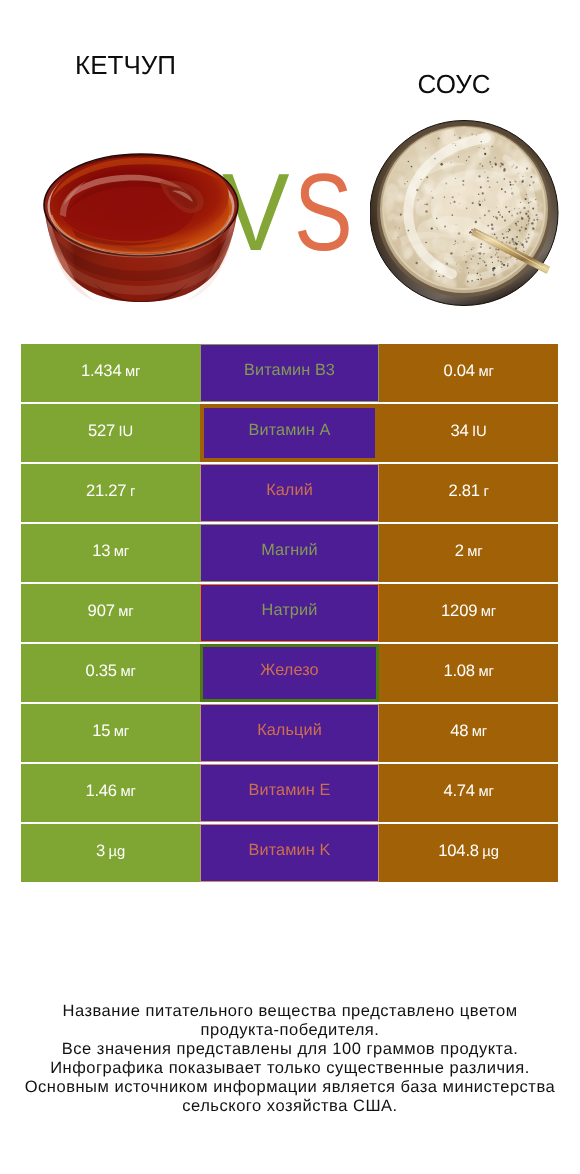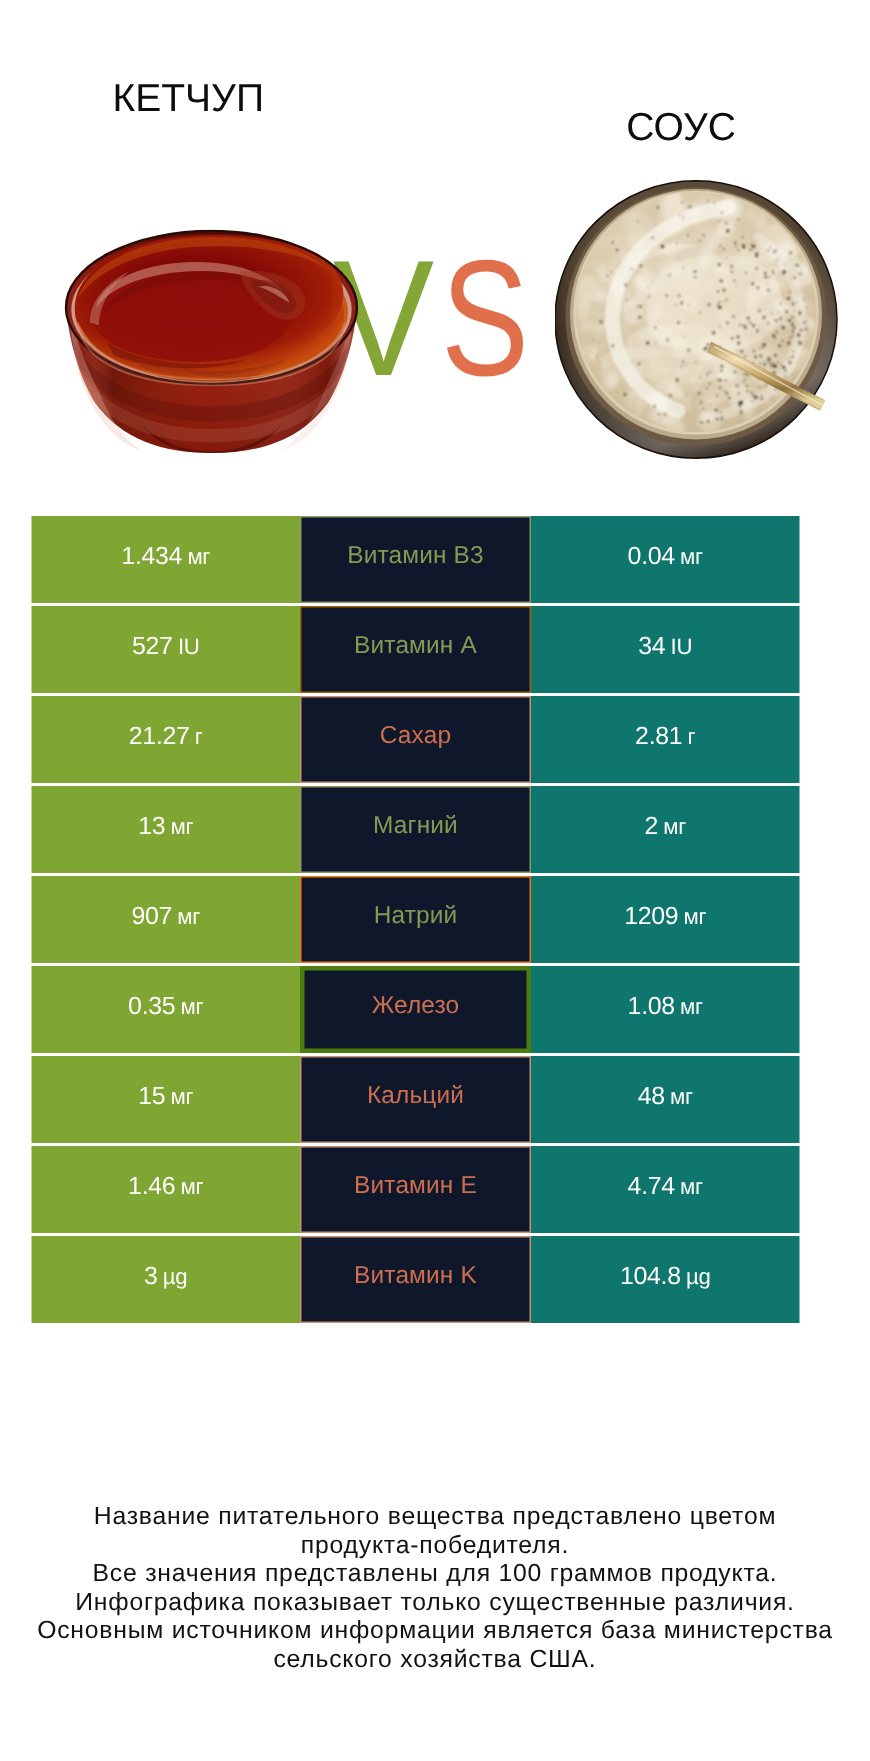--- a/index.html
+++ b/index.html
@@ -26,22 +26,22 @@
   .vs .s{color:#e06f4b;margin-left:-1px;transform:scaleX(0.80);}
 
   .img-ketchup{position:absolute;left:42px;top:153px;z-index:4;}
   .img-caesar{position:absolute;left:370px;top:120px;z-index:2;}
 
   
   .tbl{position:absolute;left:21px;top:344px;width:537px;}
   .row{display:flex;height:58px;margin-bottom:2px;text-align:center;}
   .cell{height:58px;display:flex;align-items:center;justify-content:center;box-sizing:border-box;}
   .c-left{width:179px;background:#7fa532;color:#ffffff;}
-  .c-mid{width:154px;background:#0f172a;}
-  .c-right{width:179px;background:#0f766e;color:#ffffff;}
+  .c-mid{width:179px;background:#4c1d95;}
+  .c-right{width:179px;background:#a16207;color:#ffffff;}
   .val{font-size:16.6px;font-weight:400;white-space:nowrap;letter-spacing:-0.2px;position:relative;top:-2px;}
   .val .u{font-size:14.8px;font-weight:400;margin-left:3.5px;letter-spacing:-0.2px;}
   .nut{font-size:16.3px;font-weight:400;white-space:nowrap;position:relative;top:-3px;letter-spacing:0.1px;}
 
   
   .foot{position:absolute;left:0;top:1002px;width:580px;text-align:center;
         color:#121212;font-size:16.5px;line-height:19.1px;letter-spacing:0.52px;}
 </style>
 </head>
 <body>
@@ -1035,33 +1035,33 @@
           <span class="nut" style="color:#839a54">Витамин B3</span>
         </div>
         <div class="cell c-right">
           <span class="val">0.04<span class="u">мг</span></span>
         </div>
       </div>
       <div class="row">
         <div class="cell c-left">
           <span class="val">527<span class="u">IU</span></span>
         </div>
-        <div class="cell c-mid" style="border:1px solid #a16207">
+        <div class="cell c-mid" style="border:4px solid #a16207">
           <span class="nut" style="color:#839a54">Витамин A</span>
         </div>
         <div class="cell c-right">
           <span class="val">34<span class="u">IU</span></span>
         </div>
       </div>
       <div class="row">
         <div class="cell c-left">
           <span class="val">21.27<span class="u">г</span></span>
         </div>
         <div class="cell c-mid" style="border:1px solid #c89077">
-          <span class="nut" style="color:#cc6e4f">Сахар</span>
+          <span class="nut" style="color:#cc6e4f">Калий</span>
         </div>
         <div class="cell c-right">
           <span class="val">2.81<span class="u">г</span></span>
         </div>
       </div>
       <div class="row">
         <div class="cell c-left">
           <span class="val">13<span class="u">мг</span></span>
         </div>
         <div class="cell c-mid" style="border:1px solid #8e9664">

